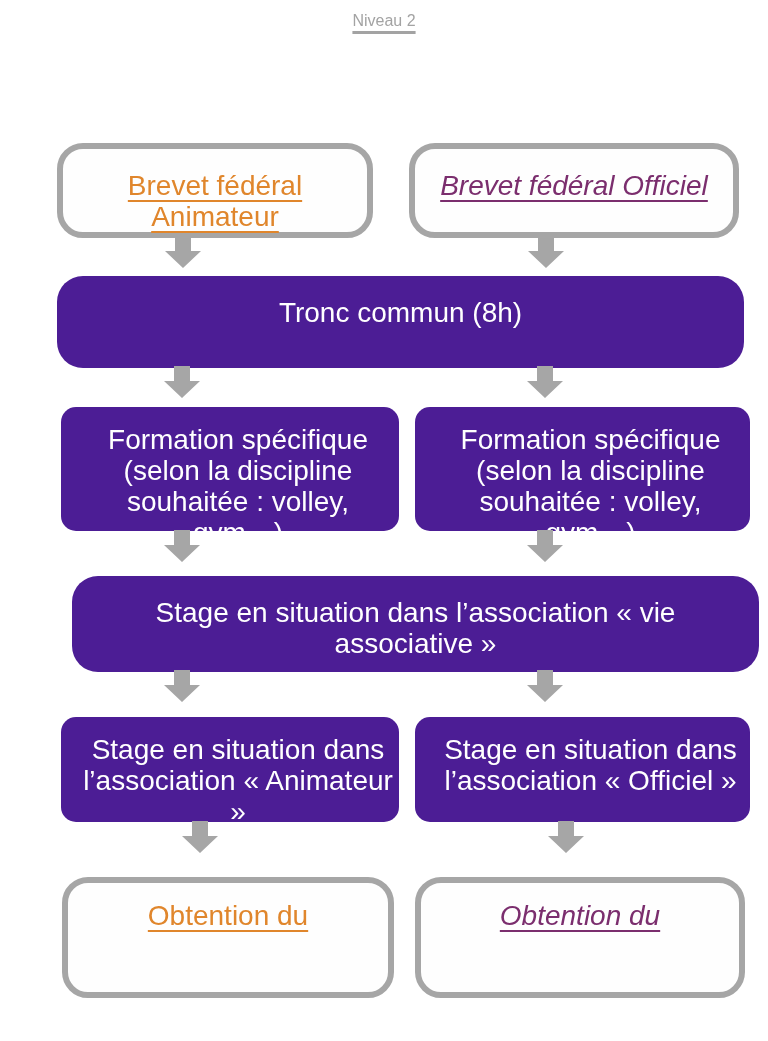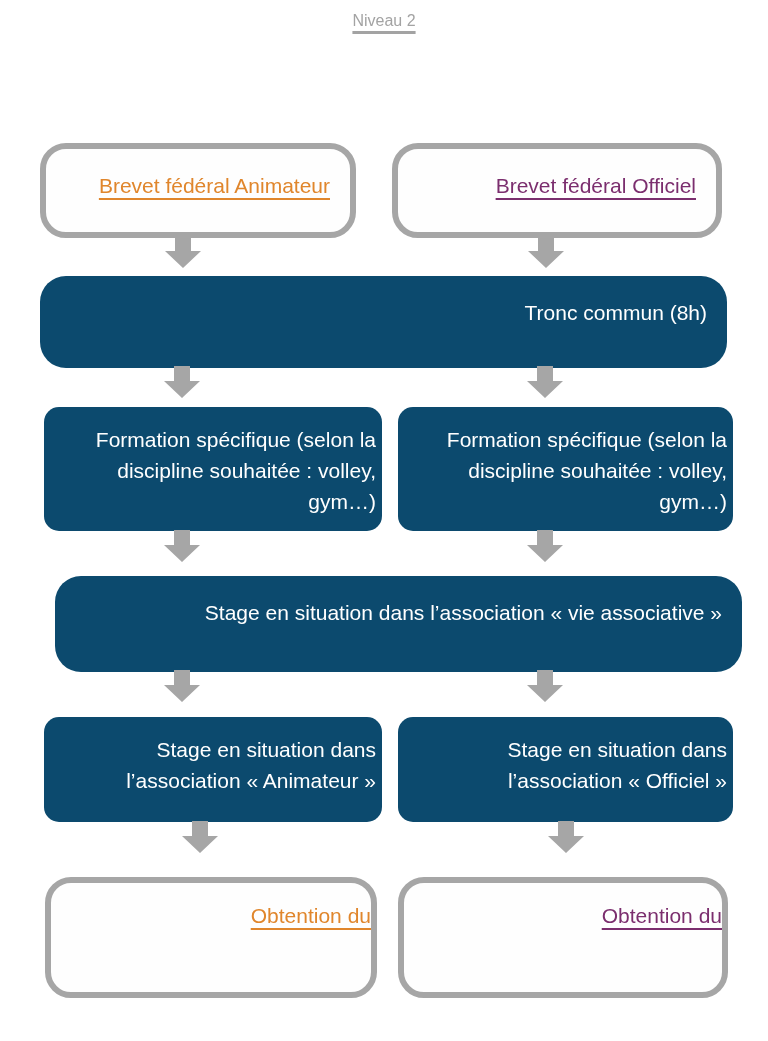--- a/index.html
+++ b/index.html
@@ -23,43 +23,44 @@
     text-align: center;
     font-size: 16px;
     color: #a3a3a3;
     text-decoration: underline;
     text-decoration-thickness: 3px;
     text-underline-offset: 5px;
   }
   .node {
     position: absolute;
     box-sizing: border-box;
-    text-align: right;
-    font-size: 21px;
+    text-align: center;
+    font-size: 28px;
     line-height: 31px;
+    margin-left: 17px;
   }
   .white-box {
     background: #fefefe;
     border: 6px solid #a6a6a6;
     border-radius: 26px;
   }
   .gray-box {
-    background: #0c4a6e;
+    background: #4c1d95;
     border-radius: 26px;
     color: #ffffff;
   }
   .link {
     display: inline-block;
     text-decoration: underline;
     text-decoration-thickness: 2px;
     text-underline-offset: 5px;
     cursor: pointer;
   }
   .orange { color: #e0862c; }
-  .purple { color: #7b2e6e; }
+  .purple { color: #7b2e6e; font-style: italic; }
   .pad-sm { padding: 21px 20px 0 20px; }
   .pad-md { padding: 17px 6px 0 22px; border-radius: 15px; }
   .bb-line2 { margin-top: 20px; }
   .arrow {
     position: absolute;
     width: 36px;
     height: 32px;
   }
   .arrow polygon { fill: #a6a6a6; }
 </style>

